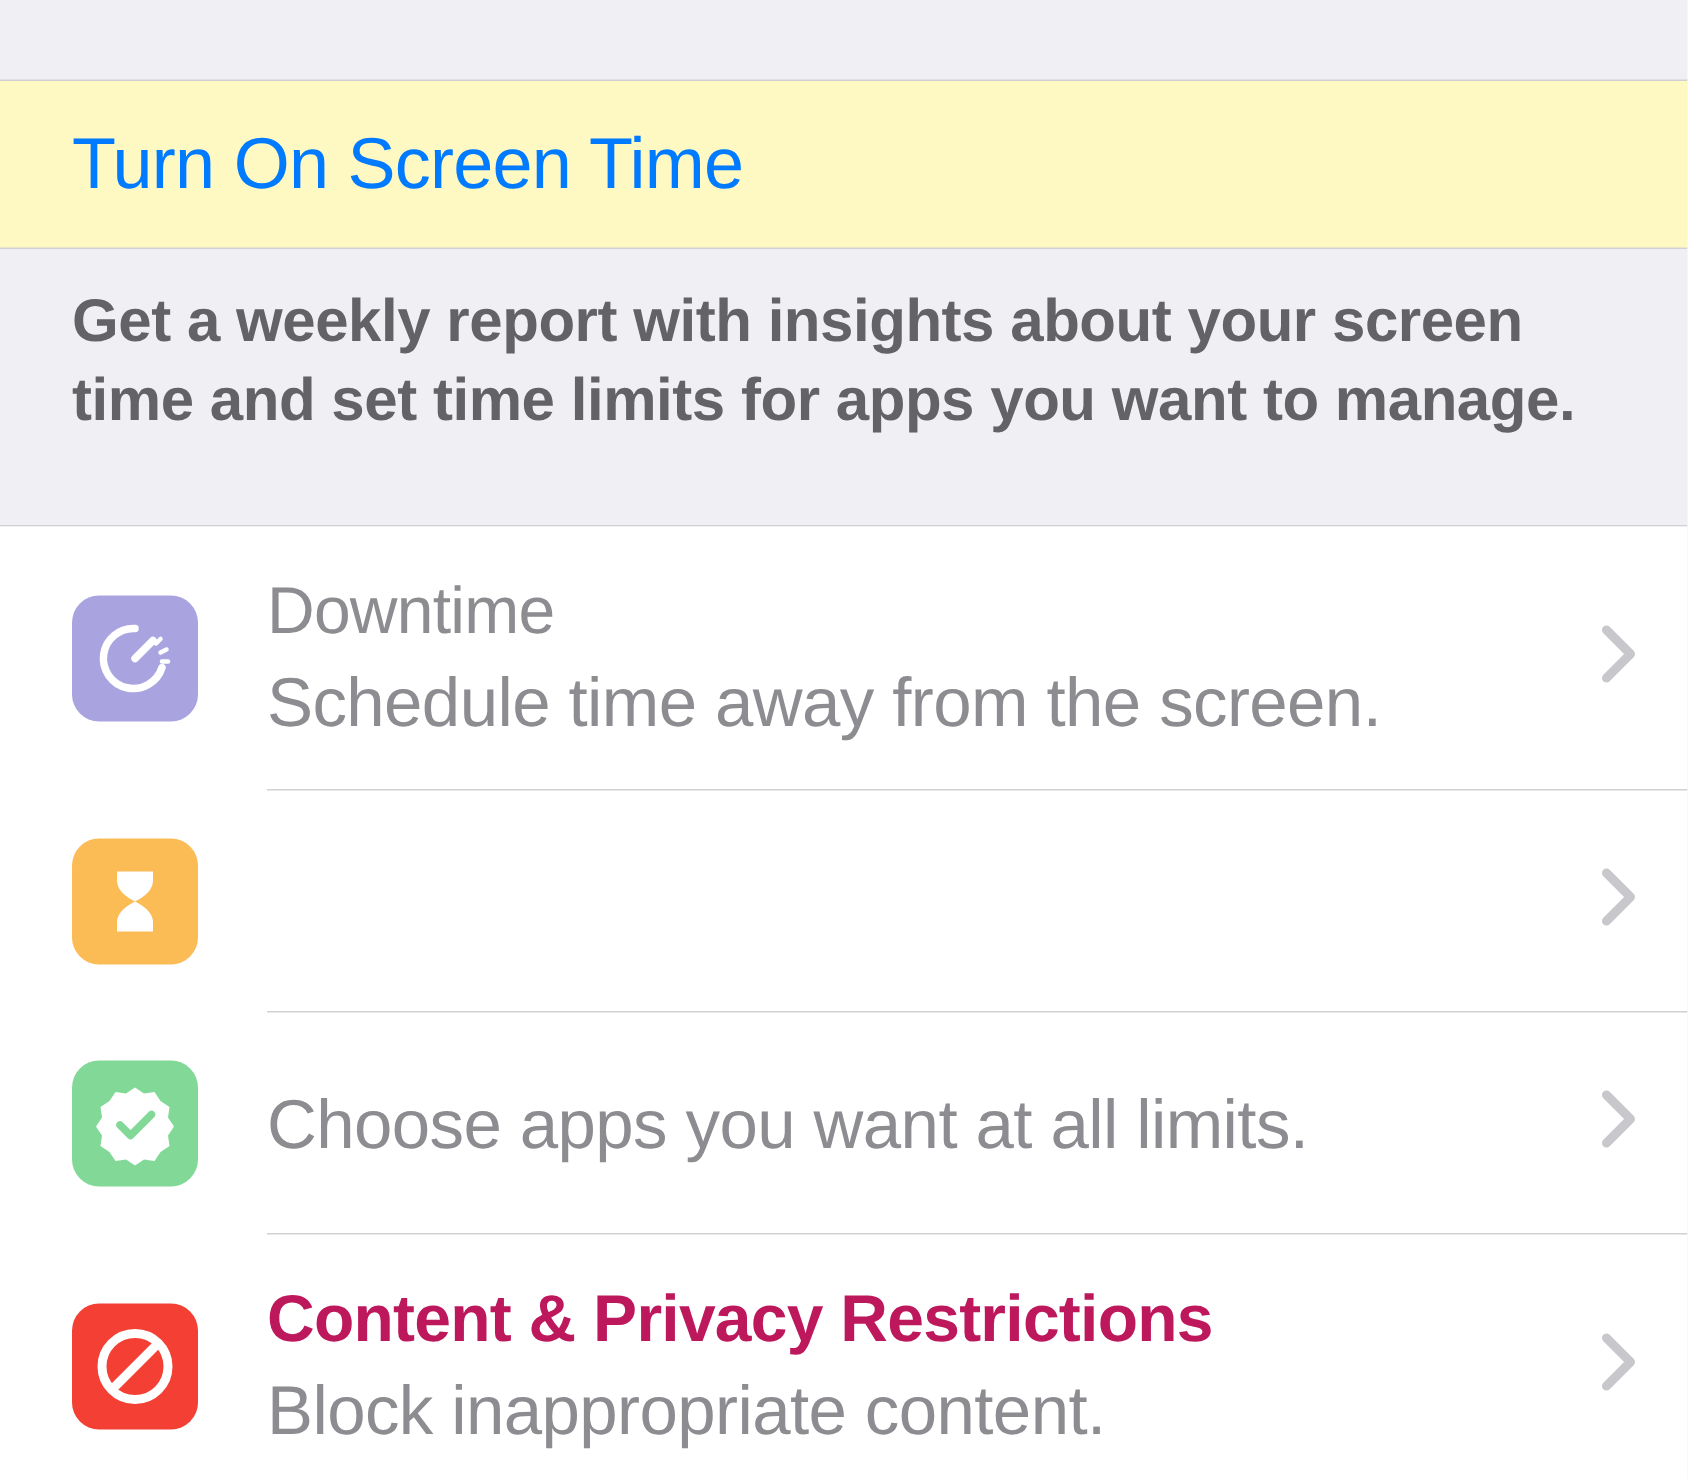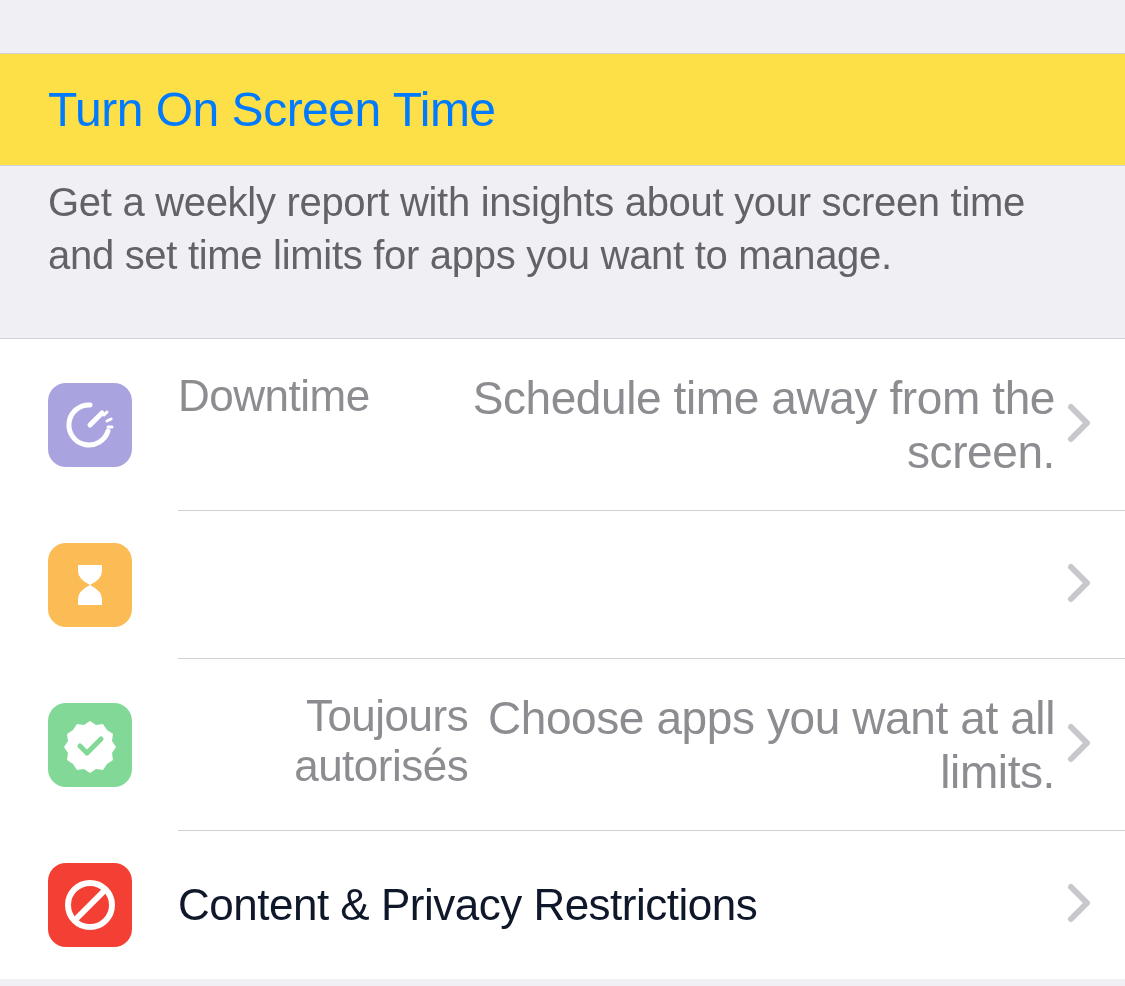--- a/index.html
+++ b/index.html
@@ -12,34 +12,35 @@
       background: #efeff4;
       width: 1125px;
       height: 986px;
       overflow: hidden;
     }
     .spacer-top {
       height: 54px;
       border-bottom: 1px solid #d1d1d5;
     }
     .header-row {
-      background: #fde047;
+      background: #fef9c3;
       padding: 28px 48px 28px 48px;
       border-bottom: 1px solid #d1d1d5;
     }
     .header-link {
       color: #007aff;
       font-size: 48px;
       font-weight: 400;
       letter-spacing: -0.5px;
     }
     .description-block {
       background: #efeff4;
-      padding: 10px 48px 56px 48px;
+      padding: 22px 48px 56px 48px;
       border-bottom: 1px solid #d1d1d5;
+      font-weight: bold;
     }
     .description-text {
       color: #626267;
       font-size: 40px;
       line-height: 1.32;
       letter-spacing: -0.3px;
     }
     .list {
       background: #ffffff;
     }
@@ -67,30 +68,29 @@
       flex-shrink: 0;
       margin-right: 46px;
     }
     .icon-purple { background: #a9a4e0; }
     .icon-orange { background: #fbbb55; }
     .icon-green  { background: #82d997; }
     .icon-red    { background: #f44034; }
     .text-col {
       flex: 1;
       display: flex;
-      flex-direction: row;
+      flex-direction: column;
       gap: 8px;
-      text-align: right;
     }
     .row-title {
       font-size: 44px;
       letter-spacing: -0.5px;
     }
     .row-title.dim { color: #8c8c91; }
-    .row-title.dark { color: #0f172a; font-weight: 400; }
+    .row-title.dark { color: #be185d; font-weight: 700; }
     .row-sub {
       font-size: 46px;
       color: #8c8c91;
       letter-spacing: -0.4px;
     }
     .chevron {
       flex-shrink: 0;
       margin-left: 10px;
     }
   </style>
@@ -150,40 +150,40 @@
   </div>
 
   <div class="list-row">
     <div class="icon-box icon-green">
       <svg width="56" height="56" viewBox="0 0 56 56">
         <path d="M28 4 L34 8 L41 7 L45 13 L51 17 L50 24 L54 30 L50 36 L51 43 L45 47 L41 53 L34 52 L28 56 L22 52 L15 53 L11 47 L5 43 L6 36 L2 30 L6 24 L5 17 L11 13 L15 7 L22 8 Z" fill="#ffffff"></path>
         <polyline points="18,29 25,36 39,22" fill="none" stroke="#82d997" stroke-width="5" stroke-linecap="round" stroke-linejoin="round"></polyline>
       </svg>
     </div>
     <div class="text-col">
-      <div class="row-title dim">Toujours autorisés</div>
       <div class="row-sub">Choose apps you want at all limits.</div>
     </div>
     <div class="chevron">
       <svg width="30" height="44" viewBox="0 0 30 44">
           <polyline points="6,6 22,22 6,38" fill="none" stroke="#c7c7cc" stroke-width="6" stroke-linecap="round" stroke-linejoin="round"></polyline>
         </svg>
     </div>
     <div class="row-divider"></div>
   </div>
 
   <div class="list-row">
     <div class="icon-box icon-red">
       <svg width="56" height="56" viewBox="0 0 56 56">
         <circle cx="28" cy="28" r="22" fill="none" stroke="#ffffff" stroke-width="6"></circle>
         <line x1="13" y1="43" x2="43" y2="13" stroke="#ffffff" stroke-width="6"></line>
       </svg>
     </div>
     <div class="text-col">
       <div class="row-title dark">Content &amp; Privacy Restrictions</div>
+      <div class="row-sub">Block inappropriate content.</div>
     </div>
     <div class="chevron">
       <svg width="30" height="44" viewBox="0 0 30 44">
           <polyline points="6,6 22,22 6,38" fill="none" stroke="#c7c7cc" stroke-width="6" stroke-linecap="round" stroke-linejoin="round"></polyline>
         </svg>
     </div>
   </div>
 
 </div>
 

